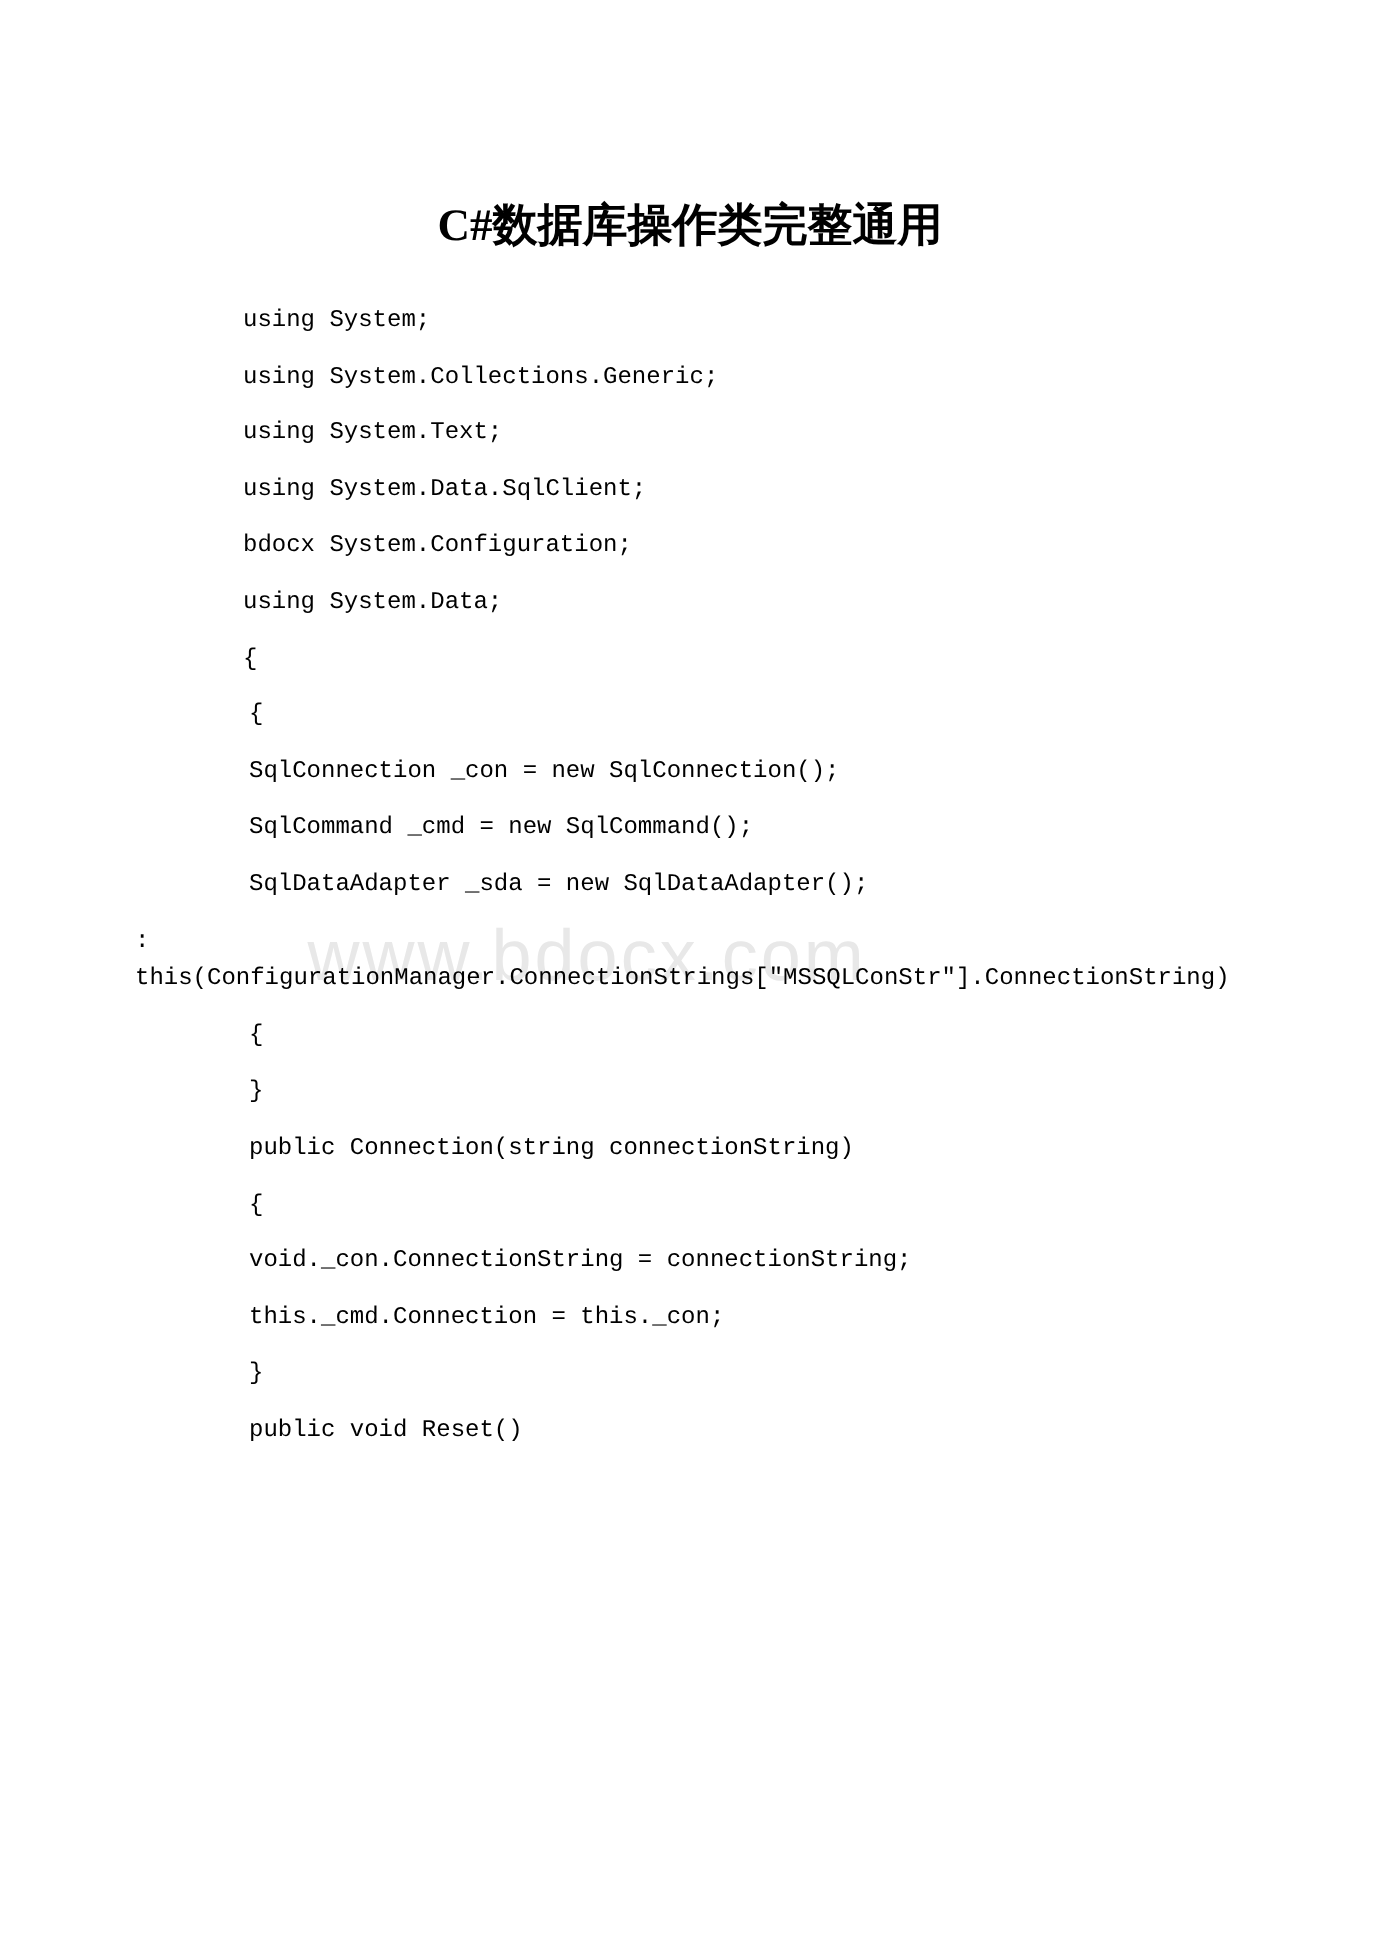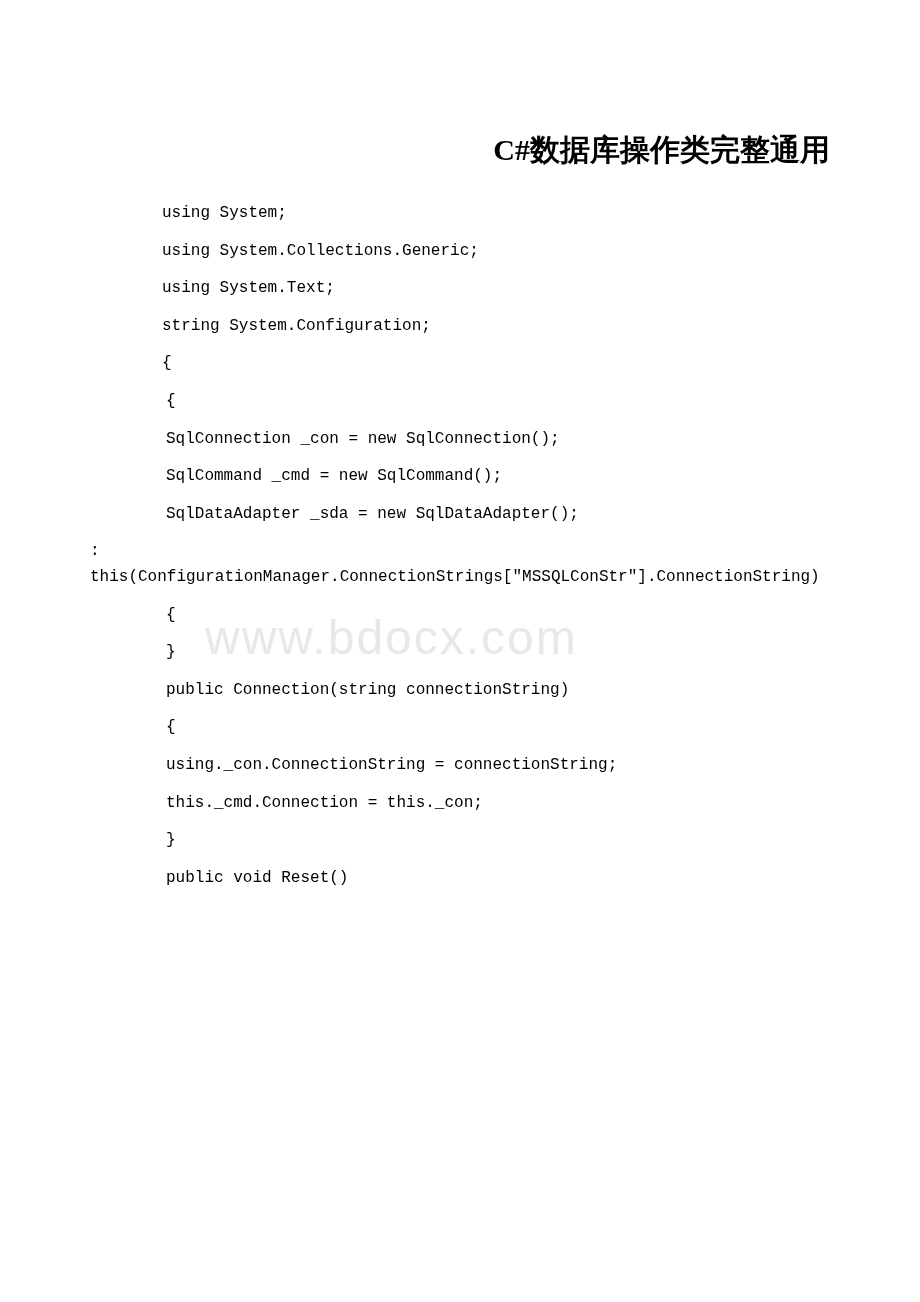--- a/index.html
+++ b/index.html
@@ -10,21 +10,21 @@
     body {
       background: #ffffff;
       width: 920px;
       min-height: 1302px;
       font-family: 'Times New Roman', serif;
       color: #000000;
       padding: 130px 90px 60px 90px;
       position: relative;
     }
     .title {
-      text-align: right;
+      text-align: center;
       font-size: 30px;
       font-weight: bold;
       margin-bottom: 30px;
       font-family: 'Times New Roman', SimSun, serif;
     }
     .code-line {
       font-size: 16px;
       line-height: 1.6;
       margin-bottom: 12px;
       font-family: Liberation Mono, monospace;
@@ -56,28 +56,30 @@
 <body>
 
 <div class="watermark">www.bdocx.com</div>
 
 <div class="content">
   <h1 class="title">C#数据库操作类完整通用</h1>
 
   <div class="code-line">using System;</div>
   <div class="code-line">using System.Collections.Generic;</div>
   <div class="code-line">using System.Text;</div>
-  <div class="code-line">string System.Configuration;</div>
+  <div class="code-line">using System.Data.SqlClient;</div>
+  <div class="code-line">bdocx System.Configuration;</div>
+  <div class="code-line">using System.Data;</div>
   <div class="code-line">{</div>
   <div class="code-line small-indent"> {</div>
   <div class="code-line small-indent"> SqlConnection _con = new SqlConnection();</div>
   <div class="code-line small-indent"> SqlCommand _cmd = new SqlCommand();</div>
   <div class="code-line small-indent"> SqlDataAdapter _sda = new SqlDataAdapter();</div>
   <div class="code-line no-indent"> : this(ConfigurationManager.ConnectionStrings["MSSQLConStr"].ConnectionString)</div>
   <div class="code-line small-indent"> {</div>
   <div class="code-line small-indent"> }</div>
   <div class="code-line small-indent"> public Connection(string connectionString)</div>
   <div class="code-line small-indent"> {</div>
-  <div class="code-line small-indent"> using._con.ConnectionString = connectionString;</div>
+  <div class="code-line small-indent"> void._con.ConnectionString = connectionString;</div>
   <div class="code-line small-indent"> this._cmd.Connection = this._con;</div>
   <div class="code-line small-indent"> }</div>
   <div class="code-line small-indent"> public void Reset()</div>
 </div>
 
 </body></html>

